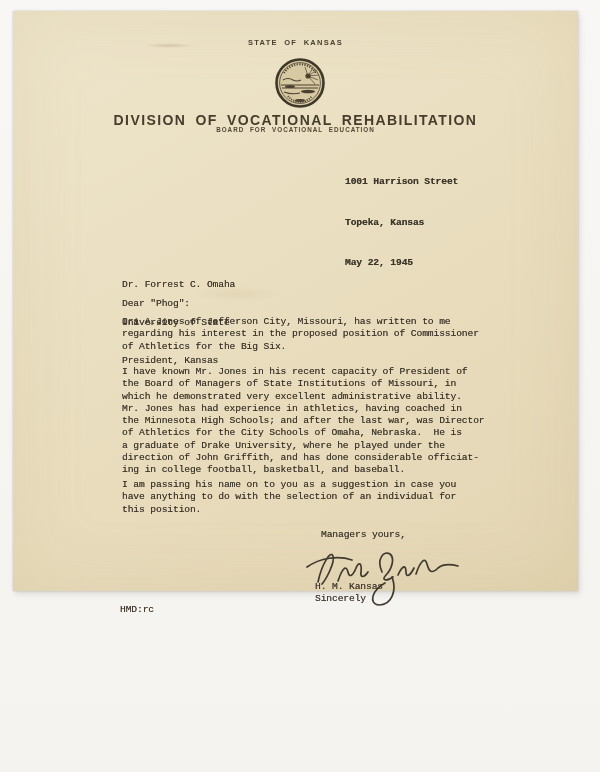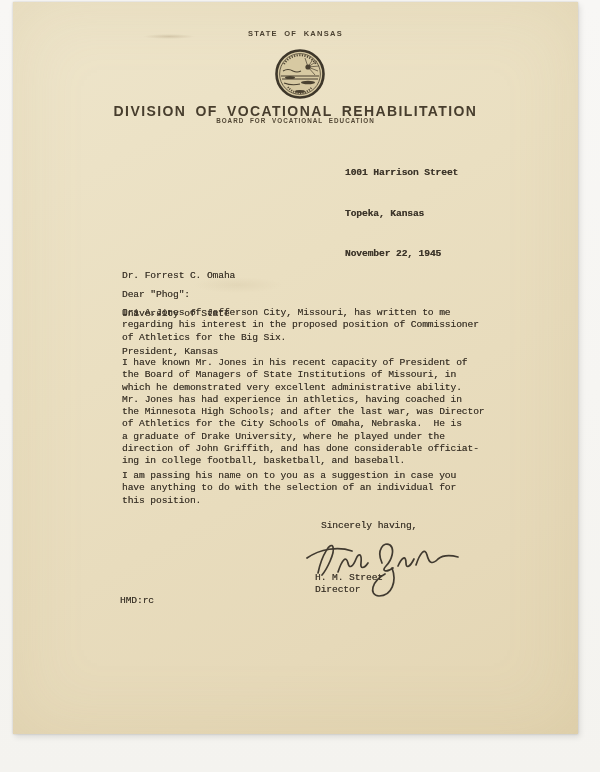--- a/index.html
+++ b/index.html
@@ -10,22 +10,22 @@
     position: relative;
     overflow: hidden;
   }
   .scan-bg {
     position: absolute;
     inset: 0;
     background: linear-gradient(180deg, #f8f7f5 0%, #f4f3ef 100%);
   }
   .paper {
     position: absolute;
-    left: 13px; top: 2px;
-    width: 565px; height: 732px;
+    left: 13px; top: 11px;
+    width: 565px; height: 580px;
     background: linear-gradient(150deg, #eee5cb 0%, #eadfc1 40%, #e6d9b9 78%, #e3d5b2 100%);
     box-shadow: 0 0 2px rgba(0,0,0,0.18), 2px 3px 6px rgba(0,0,0,0.10),
                 inset 0 0 70px rgba(190,168,118,0.18);
   }
   
   .lh-state {
     position: absolute; left: 0; right: 0; top: 27px;
     text-align: center;
     font-size: 7.5px; font-weight: bold;
     letter-spacing: 1.3px; word-spacing: 3px;
@@ -117,21 +117,21 @@
       <ellipse cx="25" cy="42.5" rx="5" ry="1.4" fill="#4a4130"></ellipse>
     </svg>
   </div>
 
   <div class="lh-division">DIVISION OF VOCATIONAL REHABILITATION</div>
   <div class="lh-board">BOARD FOR VOCATIONAL EDUCATION</div>
 
   <div class="tw sender">
     <div>1001 Harrison Street</div>
     <div>Topeka, Kansas</div>
-    <div>November 22, 1945</div>
+    <div>May 22, 1945</div>
   </div>
 
   <div class="tw recipient">
     <div>Dr. Forrest C. Omaha</div>
     <div>University of State</div>
     <div>President, Kansas</div>
   </div>
 
   <div class="tw salutation">Dear "Phog":</div>
 
@@ -144,39 +144,39 @@
 Mr. Jones has had experience in athletics, having coached in
 the Minnesota High Schools; and after the last war, was Director
 of Athletics for the City Schools of Omaha, Nebraska.  He is
 a graduate of Drake University, where he played under the
 direction of John Griffith, and has done considerable officiat-
 ing in college football, basketball, and baseball.</div>
   <div class="tw para3">I am passing his name on to you as a suggestion in case you
 have anything to do with the selection of an individual for
 this position.</div>
 
-  <div class="tw valediction">Sincerely having,</div>
+  <div class="tw valediction">Managers yours,</div>
 
   <div class="sig-script">
     <svg viewBox="0 0 170 74" width="170" height="74">
       <g fill="none" stroke="#332d25" stroke-width="1.7" stroke-linecap="round" stroke-linejoin="round" opacity="0.92">
 
         <path d="M20,37 C24,18 33,5 35,11 C37,17 29,33 24,39"></path>
         <path d="M9,22 C22,13 40,10 54,15"></path>
 
         <path d="M40,36 C44,24 48,19 50,27 C51,33 55,31 58,23 C61,16 64,18 63,27 C62,33 66,33 70,27"></path>
 
         <path d="M84,27 C78,14 86,5 92,9 C97,13 94,24 88,30 C83,35 88,37 95,32"></path>
 
         <path d="M94,32 C99,45 94,60 81,60 C70,59 74,45 87,38"></path>
 
         <path d="M100,30 C104,21 108,19 108,27 C108,33 112,31 116,23"></path>
         <path d="M118,29 C122,17 127,11 129,19 C131,27 134,29 140,23 C145,19 152,19 160,21"></path>
       </g>
     </svg>
   </div>
 
-  <div class="tw typed-name">H. M. Street</div>
-  <div class="tw sig-title">Director</div>
+  <div class="tw typed-name">H. M. Kansas</div>
+  <div class="tw sig-title">Sincerely</div>
 
   <div class="tw initials">HMD:rc</div>
 
 </div>
 
 </body></html>

